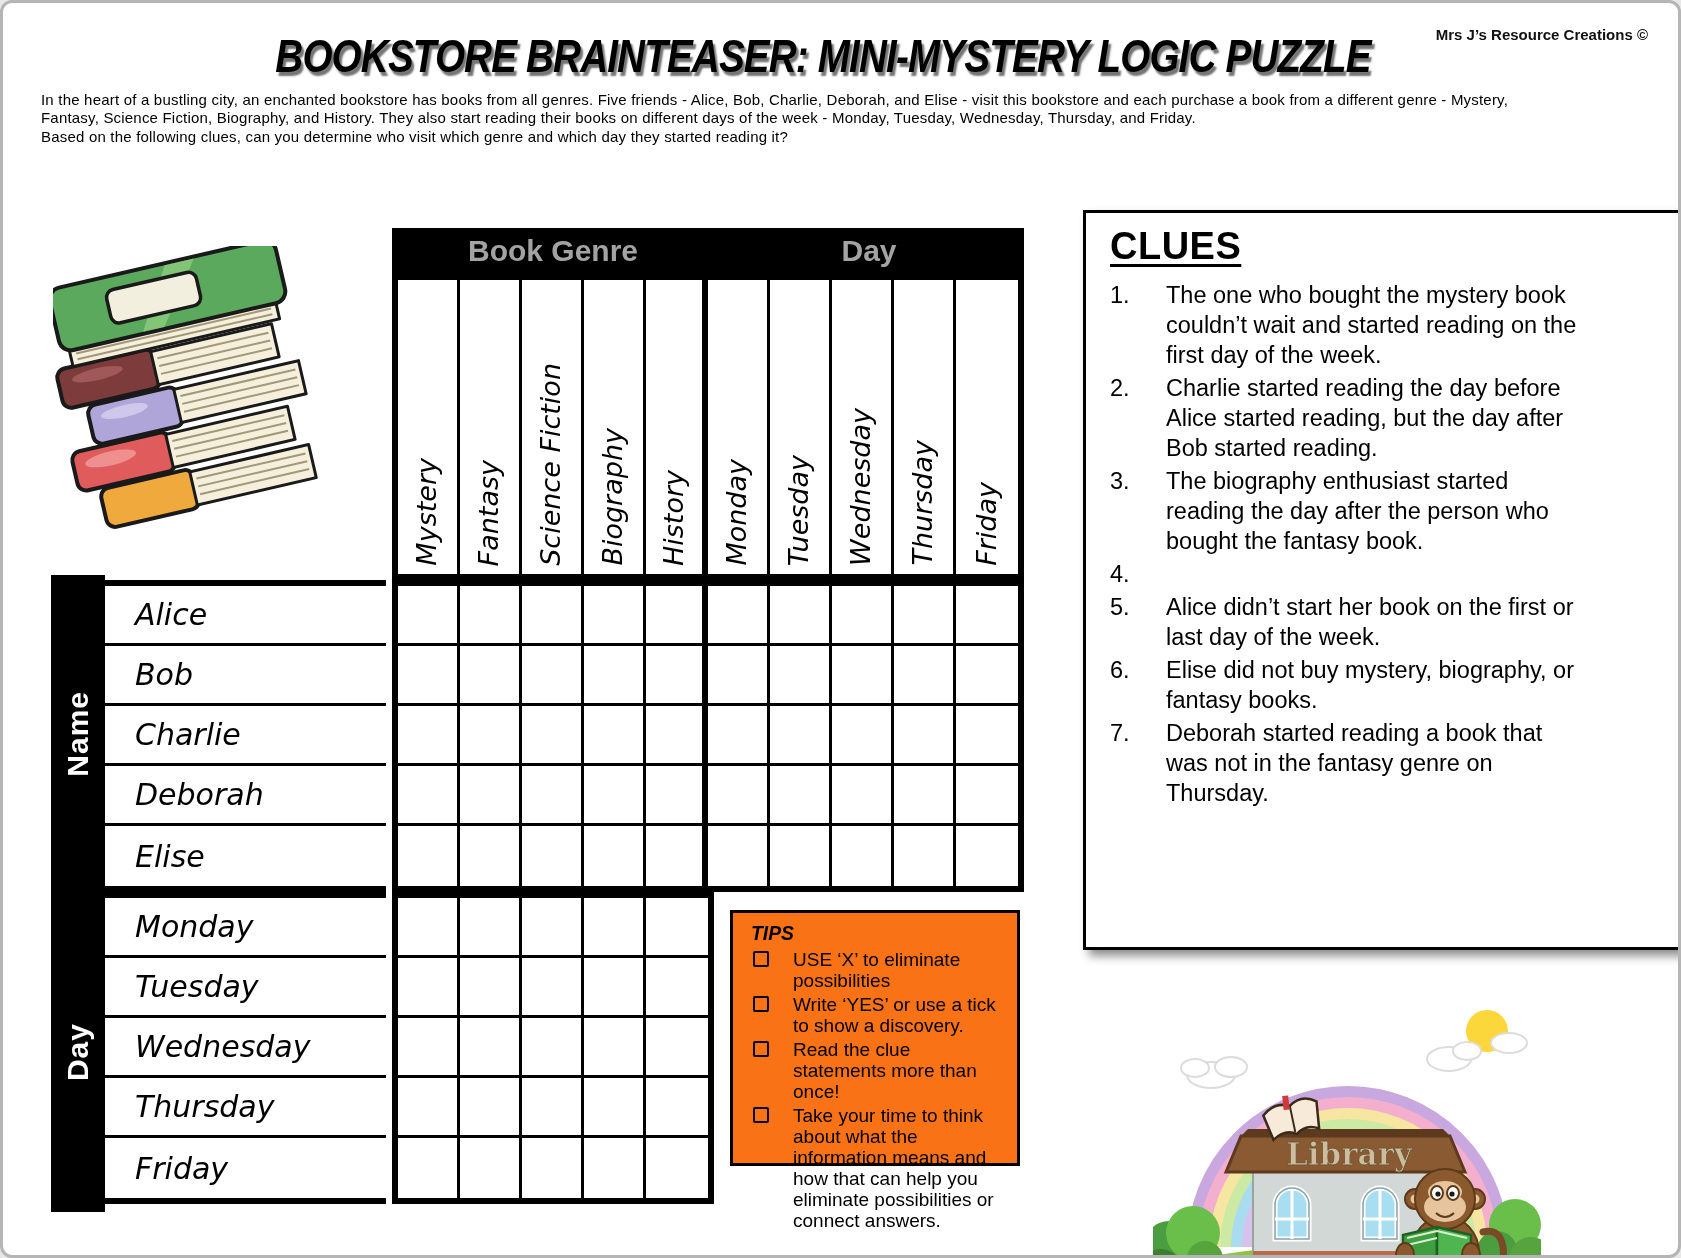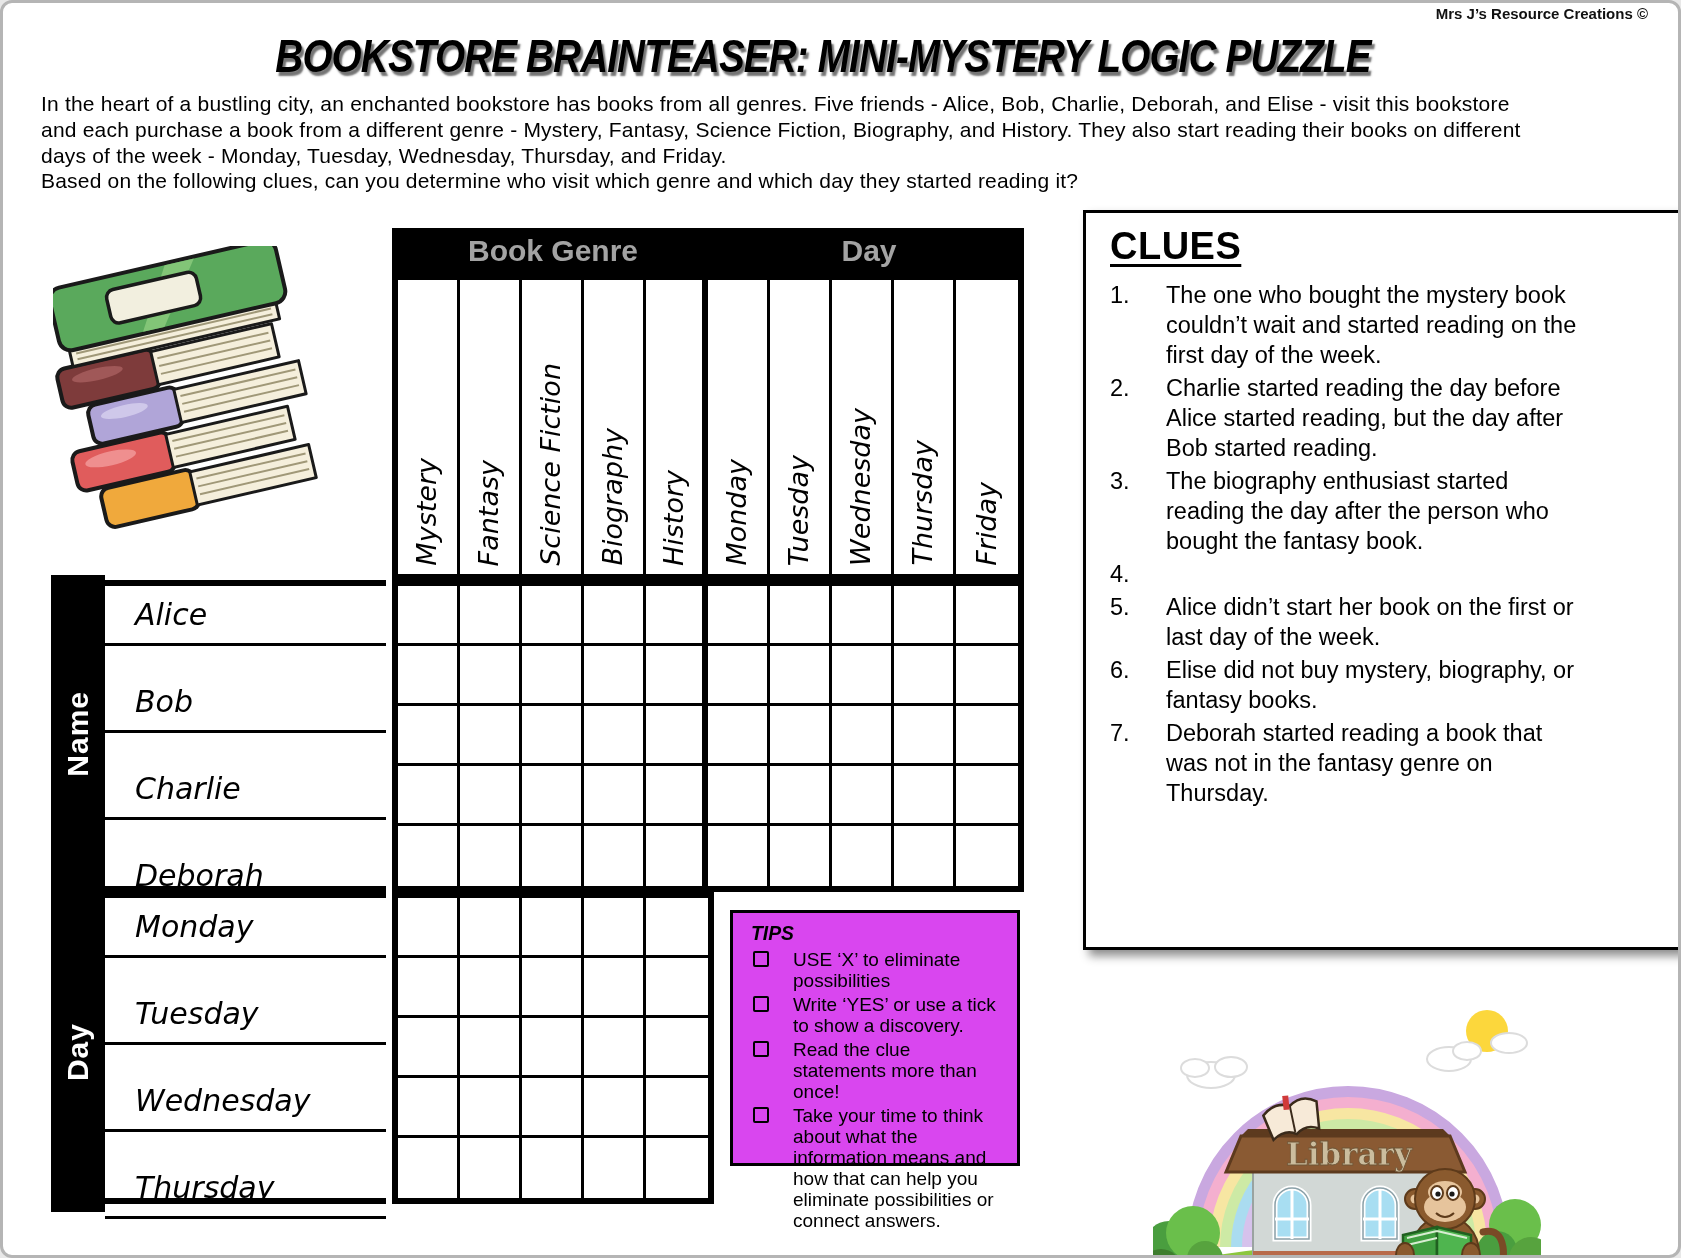--- a/index.html
+++ b/index.html
@@ -1,24 +1,24 @@
 <!DOCTYPE html>
 <html><head>
 <meta charset="utf-8">
 <style>
   html,body{margin:0;padding:0;background:#e8e8e8;}
   .page{position:relative;width:1681px;height:1258px;background:#fff;border:3px solid #b5b5b5;
         border-radius:12px;box-sizing:border-box;overflow:hidden;
         font-family:"Liberation Sans",sans-serif;color:#000;}
-  .attribution{position:absolute;top:2px;right:30px;font-size:15px;font-weight:bold;color:#111;}
+  .attribution{position:absolute;top:23px;right:30px;font-size:15px;font-weight:bold;color:#111;}
   .page-title{position:absolute;top:26px;left:0;width:1640px;text-align:center;
         font-size:46px;font-weight:bold;font-style:italic;letter-spacing:-1px;white-space:nowrap;
         transform:scaleX(0.84);transform-origin:50% 50%;
         text-shadow:3px 4px 2px rgba(70,70,70,0.75);}
-  .intro{position:absolute;top:88px;left:38px;width:1495px;font-size:21px;line-height:1.23;letter-spacing:0.2px;}
+  .intro{position:absolute;top:88px;left:38px;width:1495px;font-size:15px;line-height:1.23;letter-spacing:0.2px;}
   .intro p{margin:0;}
 
   
   .genre-day-header{position:absolute;left:389px;top:225px;width:632px;height:46px;background:#000;
         display:flex;color:#a3a3a3;font-weight:bold;font-size:30px;box-sizing:border-box;}
   .genre-day-header .gh{width:322px;text-align:center;line-height:46px;}
   .genre-day-header .dh{width:310px;text-align:center;line-height:46px;}
 
   .collabels{position:absolute;left:389px;top:271px;width:632px;height:306px;box-sizing:border-box;
         border:6px solid #000;display:grid;grid-template-columns:repeat(10,62px);grid-template-rows:294px;background:#fff;}
@@ -33,21 +33,21 @@
   .matrix-names{left:389px;top:577px;width:632px;height:312px;grid-template-columns:repeat(10,62px);grid-auto-rows:60px;}
   .matrix-days{left:389px;top:889px;width:322px;height:312px;grid-template-columns:repeat(5,62px);grid-auto-rows:60px;}
   .matrix .cell{box-sizing:border-box;border-right:3px solid #000;border-bottom:3px solid #000;background:#fff;}
   .matrix .cell.vthick{border-right:6px solid #000;}
   .matrix-names .cell:nth-child(10n){border-right:none;}
   .matrix-names .cell:nth-child(n+41){border-bottom:none;}
   .matrix-days .cell:nth-child(5n){border-right:none;}
   .matrix-days .cell:nth-child(n+21){border-bottom:none;}
 
   .rowlabels{position:absolute;left:102px;width:281px;box-sizing:border-box;background:#fff;
-        border-top:6px solid #000;border-bottom:6px solid #000;display:grid;grid-auto-rows:60px;gap:27px;}
+        border-top:6px solid #000;border-bottom:6px solid #000;display:grid;grid-auto-rows:60px;}
   .rowlabels.names{top:577px;height:312px;}
   .rowlabels.days{top:889px;height:312px;}
   .rowlabels .rlabel{box-sizing:border-box;border-bottom:3px solid #000;display:flex;align-items:center;
         padding-left:30px;font-family:"DejaVu Sans",sans-serif;font-style:italic;font-size:30px;}
   .rowlabels .rlabel:last-child{border-bottom:none;}
 
   .group-bar{position:absolute;left:48px;width:54px;background:#000;color:#fff;
         display:flex;align-items:center;justify-content:center;}
   .group-bar.name{top:572px;height:317px;}
   .group-bar.day{top:889px;height:320px;}
@@ -59,21 +59,21 @@
         border:3px solid #000;background:#fff;box-shadow:6px 6px 9px rgba(0,0,0,0.45);
         padding:12px 18px 0 24px;}
   .clues-title{font-size:38px;font-weight:bold;text-decoration:underline;text-decoration-thickness:3px;
         text-underline-offset:5px;margin:0 0 12px 0;letter-spacing:0.5px;}
   .clue{display:flex;font-size:23.5px;line-height:30px;margin-bottom:3px;}
   .clue .num{width:56px;flex:none;}
   .clue .txt{width:412px;}
 
   
   .tips-box{position:absolute;left:727px;top:907px;width:290px;height:256px;box-sizing:border-box;
-        border:3px solid #000;background:#d946ef;padding:8px 8px 0 18px;}
+        border:3px solid #000;background:#f97316;padding:8px 8px 0 18px;}
   .tips-title{font-size:21px;font-weight:bold;font-style:italic;letter-spacing:0;margin:0 0 4px 0;
         transform:scaleX(0.92);transform-origin:left;}
   .tip{display:flex;font-size:19px;font-weight:normal;line-height:21px;margin-bottom:3px;}
   .tip .cbx{width:12px;height:12px;border:2px solid #000;border-radius:2px;margin:2px 24px 0 2px;flex:none;}
   .tip .txt{width:212px;}
 
   .clip-books{position:absolute;left:50px;top:243px;width:302px;height:286px;}
   .clip-library{position:absolute;left:1150px;top:1004px;width:388px;height:307px;}
 </style>
 </head>

